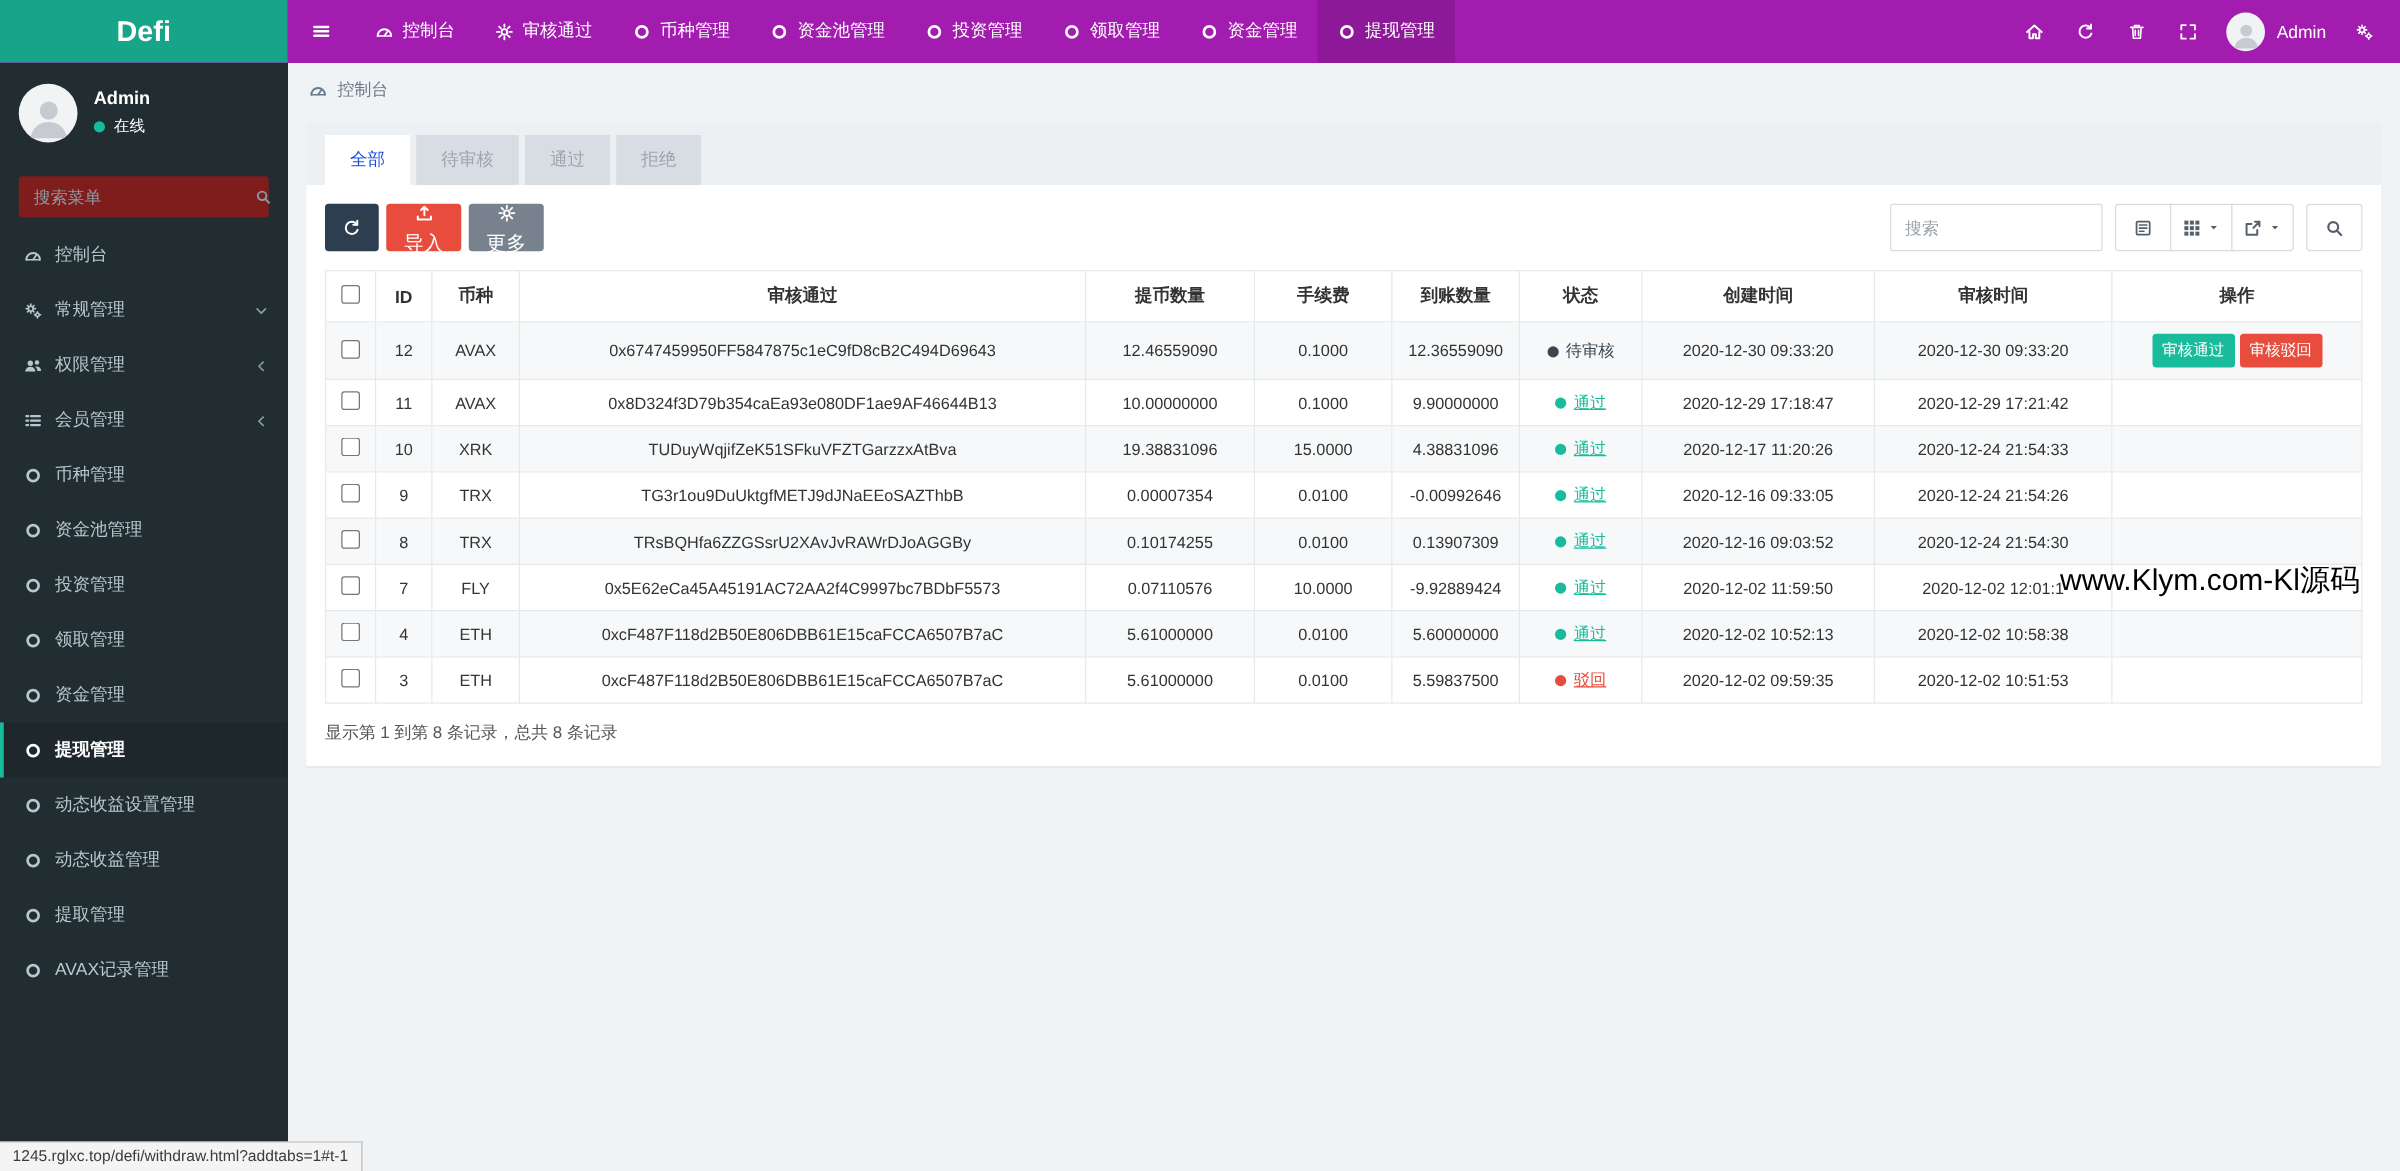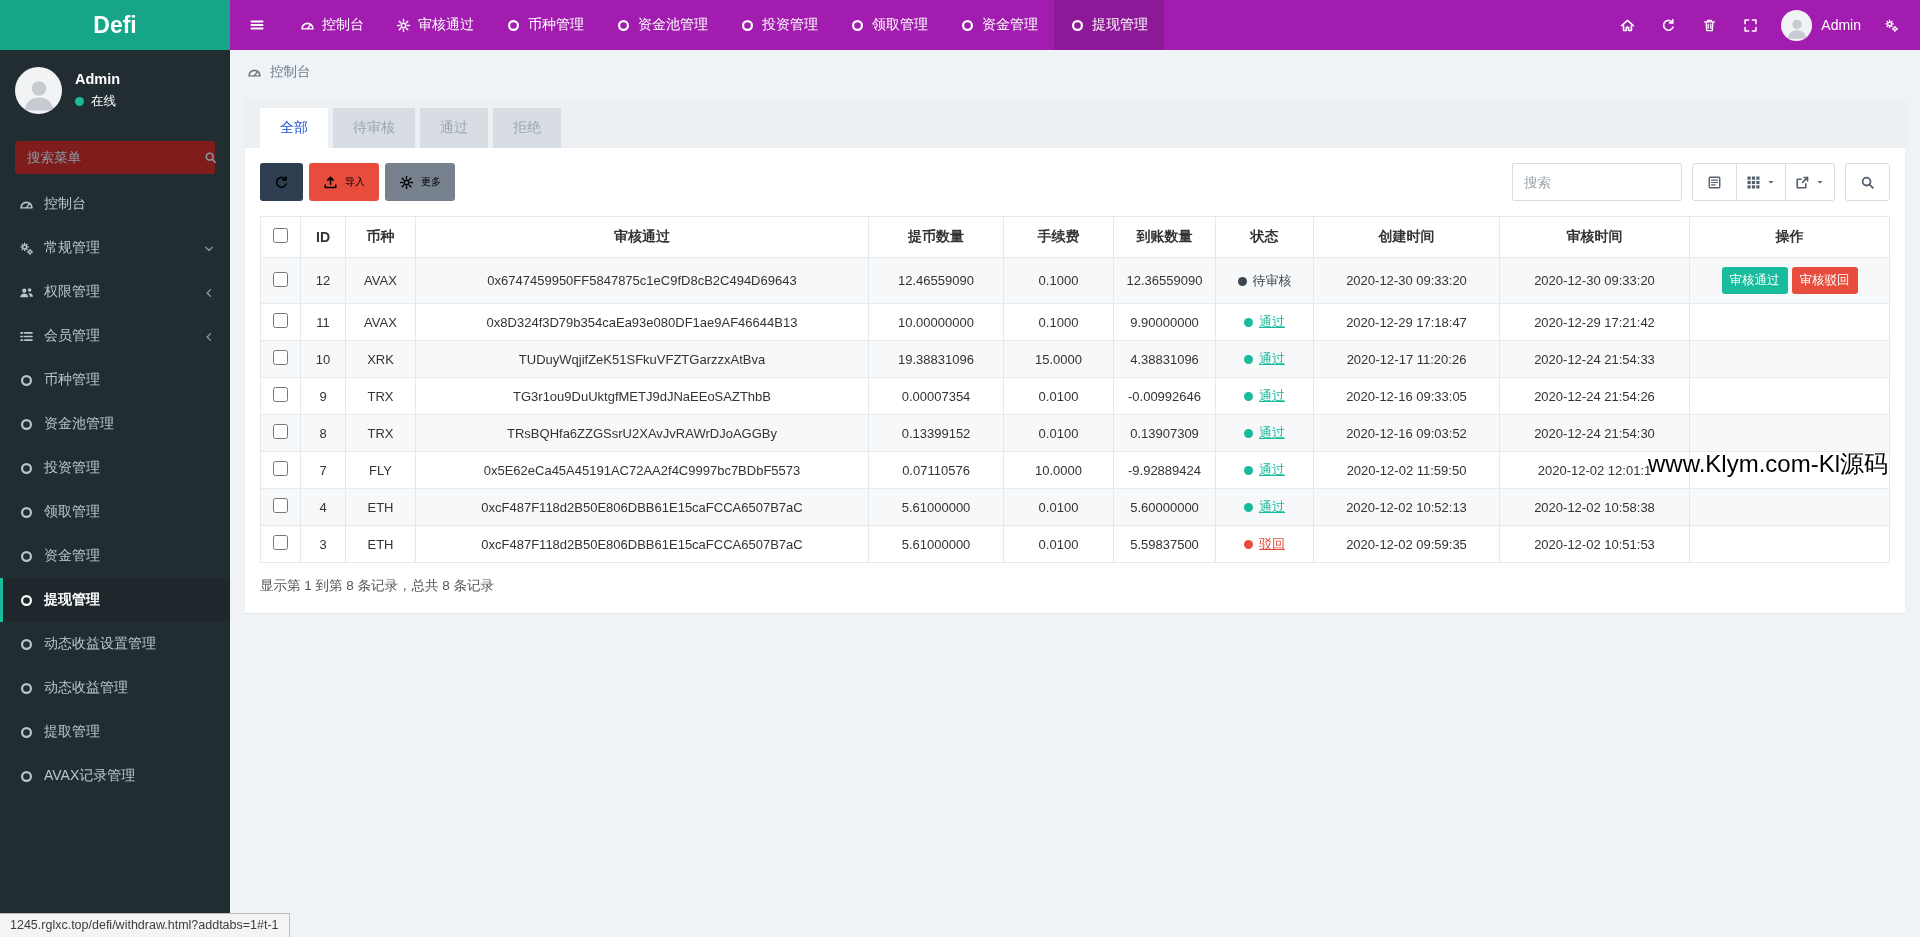--- a/index.html
+++ b/index.html
@@ -58,23 +58,23 @@
 
   .panel { margin:5px 15px 0; background:#fff; box-shadow:0 1px 1px rgba(0,0,0,.05); min-height:515px; }
   .panel-heading { background:#ecf0f3; padding:10px 15px 0; }
   .tabs { display:flex; }
   .tab { padding:11px 20px; font-size:14px; margin-right:5px; background:#d8dde3; color:#9ba6b1; cursor:pointer; }
   .tab.active { background:#fff; color:#1d4ed8; }
   .panel-body { padding:15px; position:relative; }
 
   .toolbar { display:flex; justify-content:space-between; align-items:center; }
   .toolbar-left { display:flex; gap:6px; }
-  .btn { height:38px; border:none; border-radius:3px; color:#000000; font-size:10px;
+  .btn { height:38px; border:none; border-radius:3px; color:#ffffff; font-size:16px;
     display:inline-flex; align-items:center; gap:7px; padding:0 14px; cursor:pointer;
-    font-family:inherit; }
+    font-family:inherit;flex-direction:column; }
   .btn-refresh { background:#2c3e50; width:43px; justify-content:center; padding:0; }
   .btn-import { background:#e74c3c; }
   .btn-more { background:#78828f; }
   .toolbar-right { display:flex; gap:10px; align-items:center; }
   .tb-search { width:170px; height:38px; border:1px solid #d8dce1; border-radius:2px;
     padding:0 11px; font-size:13.5px; color:#555; outline:none; font-family:inherit; }
   .tb-search::placeholder { color:#9aa3ab; }
   .btn-group { display:flex; }
   .btn-light { background:#fff; border:1px solid #d8dce1; color:#55606c; height:38px;
     min-width:45px; display:inline-flex; align-items:center; justify-content:center; gap:5px;
@@ -663,21 +663,21 @@
     <td><span></span></td>
   </tr>
 
   <tr>
     <td>
       <input type="checkbox" style="">
     </td>
     <td>8</td>
     <td>TRX</td>
     <td>TRsBQHfa6ZZGSsrU2XAvJvRAWrDJoAGGBy</td>
-    <td>0.13399152</td>
+    <td>0.10174255</td>
     <td>0.0100</td>
     <td>0.13907309</td>
     <td>
       <span class="status status-success"><span class="st-dot"></span><span class="st-label">通过</span></span>
     </td>
     <td>2020-12-16 09:03:52</td>
     <td>2020-12-24 21:54:30</td>
     <td><span></span></td>
   </tr>
 

